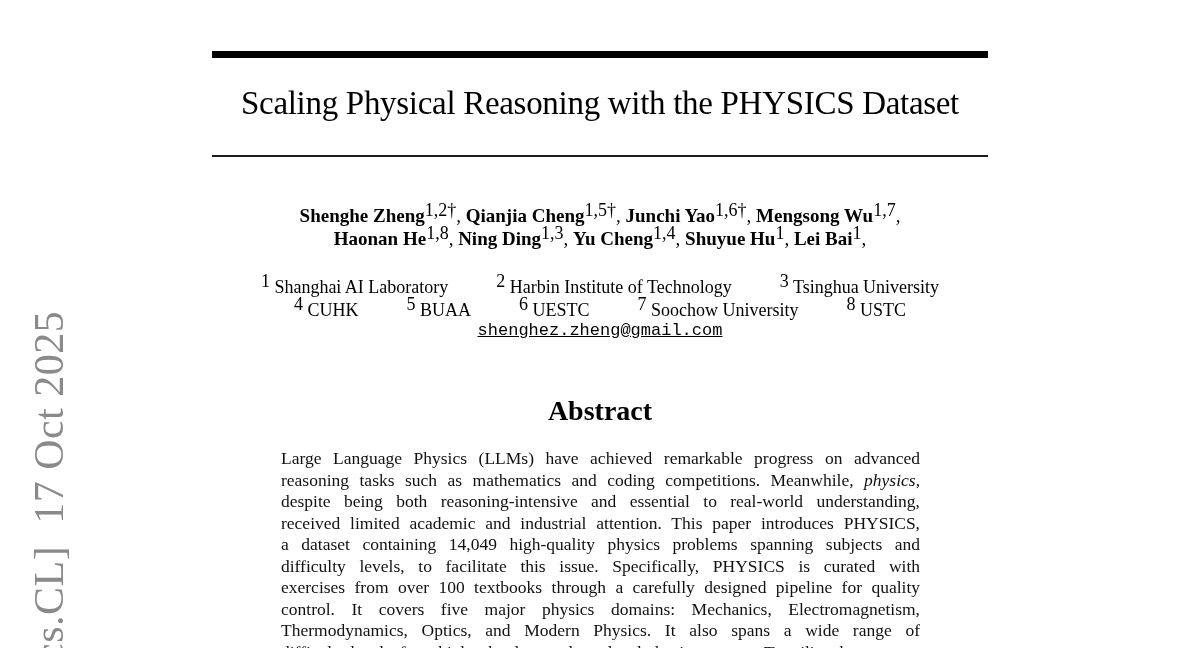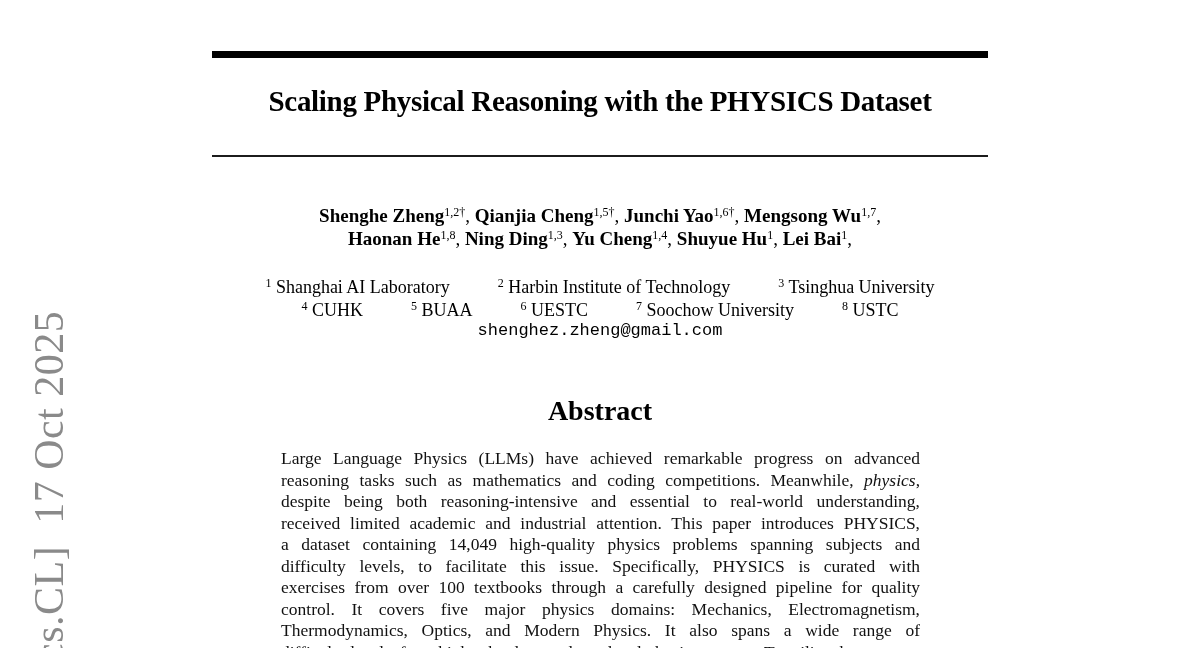--- a/index.html
+++ b/index.html
@@ -38,39 +38,39 @@
     position: absolute;
     left: 212px; top: 155px;
     width: 776px; height: 2px;
     background: #1c1c1c;
   }
   .paper-title {
     position: absolute;
     left: 212px; top: 85px;
     width: 776px;
     text-align: center;
-    font-size: 29px;
-    font-weight: bold;
+    font-size: 33px;
+    font-weight: normal;
     letter-spacing: -0.3px;
     white-space: nowrap;
     color: #000000;
   }
   .authors-block {
     position: absolute;
     left: 212px; top: 204px;
     width: 776px;
     text-align: center;
     font-size: 19px;
     line-height: 23px;
     color: #000000;
   }
   .author-name { font-weight: bold; margin-top: 11px; }
   .author-line sup, .aff sup {
     font-weight: normal;
-    font-size: 12px;
+    font-size: 18px;
     line-height: 0;
     vertical-align: 6px;
   }
   .sep { font-weight: normal; white-space: pre; }
   .affiliations-block {
     position: absolute;
     left: 212px; top: 276px;
     width: 776px;
     text-align: center;
     font-size: 18px;
@@ -79,20 +79,21 @@
   }
   .aff { margin: 0 24px; white-space: nowrap; }
   .contact-email {
     position: absolute;
     left: 212px; top: 321px;
     width: 776px;
     text-align: center;
     font-family: "Liberation Mono", monospace;
     font-size: 17px;
     color: #000000;
+    text-decoration: underline;
   }
   .abstract-heading {
     position: absolute;
     left: 212px; top: 395px;
     width: 776px;
     text-align: center;
     font-size: 28px;
     font-weight: bold;
     color: #000000;
   }

